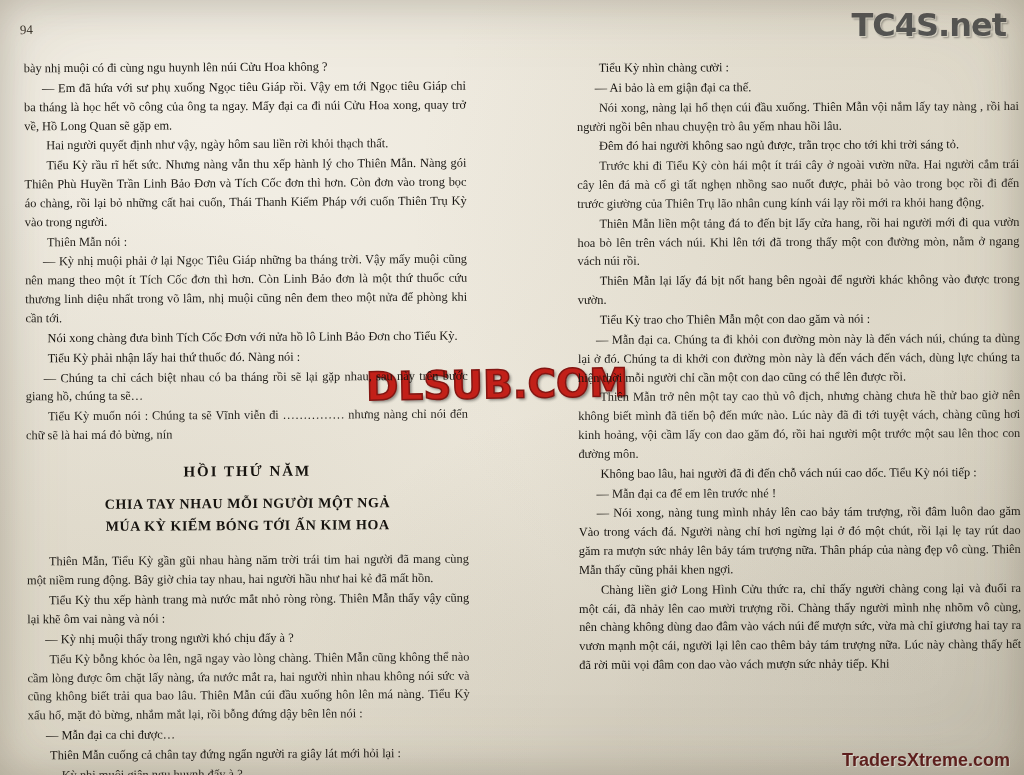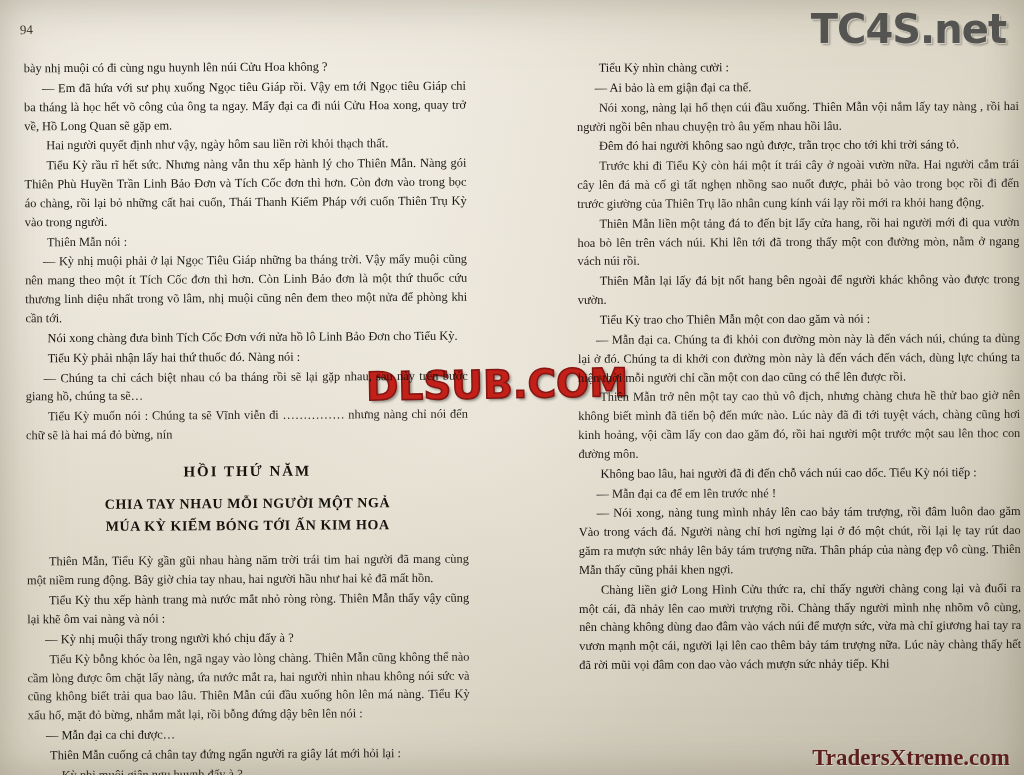--- a/index.html
+++ b/index.html
@@ -51,35 +51,35 @@
     transform: rotate(-1.5deg);
   }
 
   
   .wm-top-right {
     position: absolute;
     top: 6px;
     right: 18px;
     font-family: "DejaVu Sans", sans-serif;
     font-weight: bold;
-    font-size: 40px;
+    font-size: 32px;
     letter-spacing: -1px;
     color: #4a4a4a;
     text-shadow:
        1px 1px 0 #d9d4c6,
        2px 2px 2px rgba(0,0,0,0.35);
     opacity: 0.92;
   }
   .wm-bottom-right {
     position: absolute;
     bottom: 4px;
     right: 14px;
-    font-family: Liberation Serif, serif;
+    font-family: Liberation Sans, sans-serif;
     font-weight: bold;
-    font-size: 23px;
+    font-size: 18px;
     color: #5a1414;
     text-shadow: 1px 1px 0 rgba(255,255,255,0.55);
     opacity: 0.95;
   }
   .wm-center {
     position: absolute;
     top: 362px;
     left: 366px;
     font-family: "DejaVu Sans", sans-serif;
     font-weight: bold;

